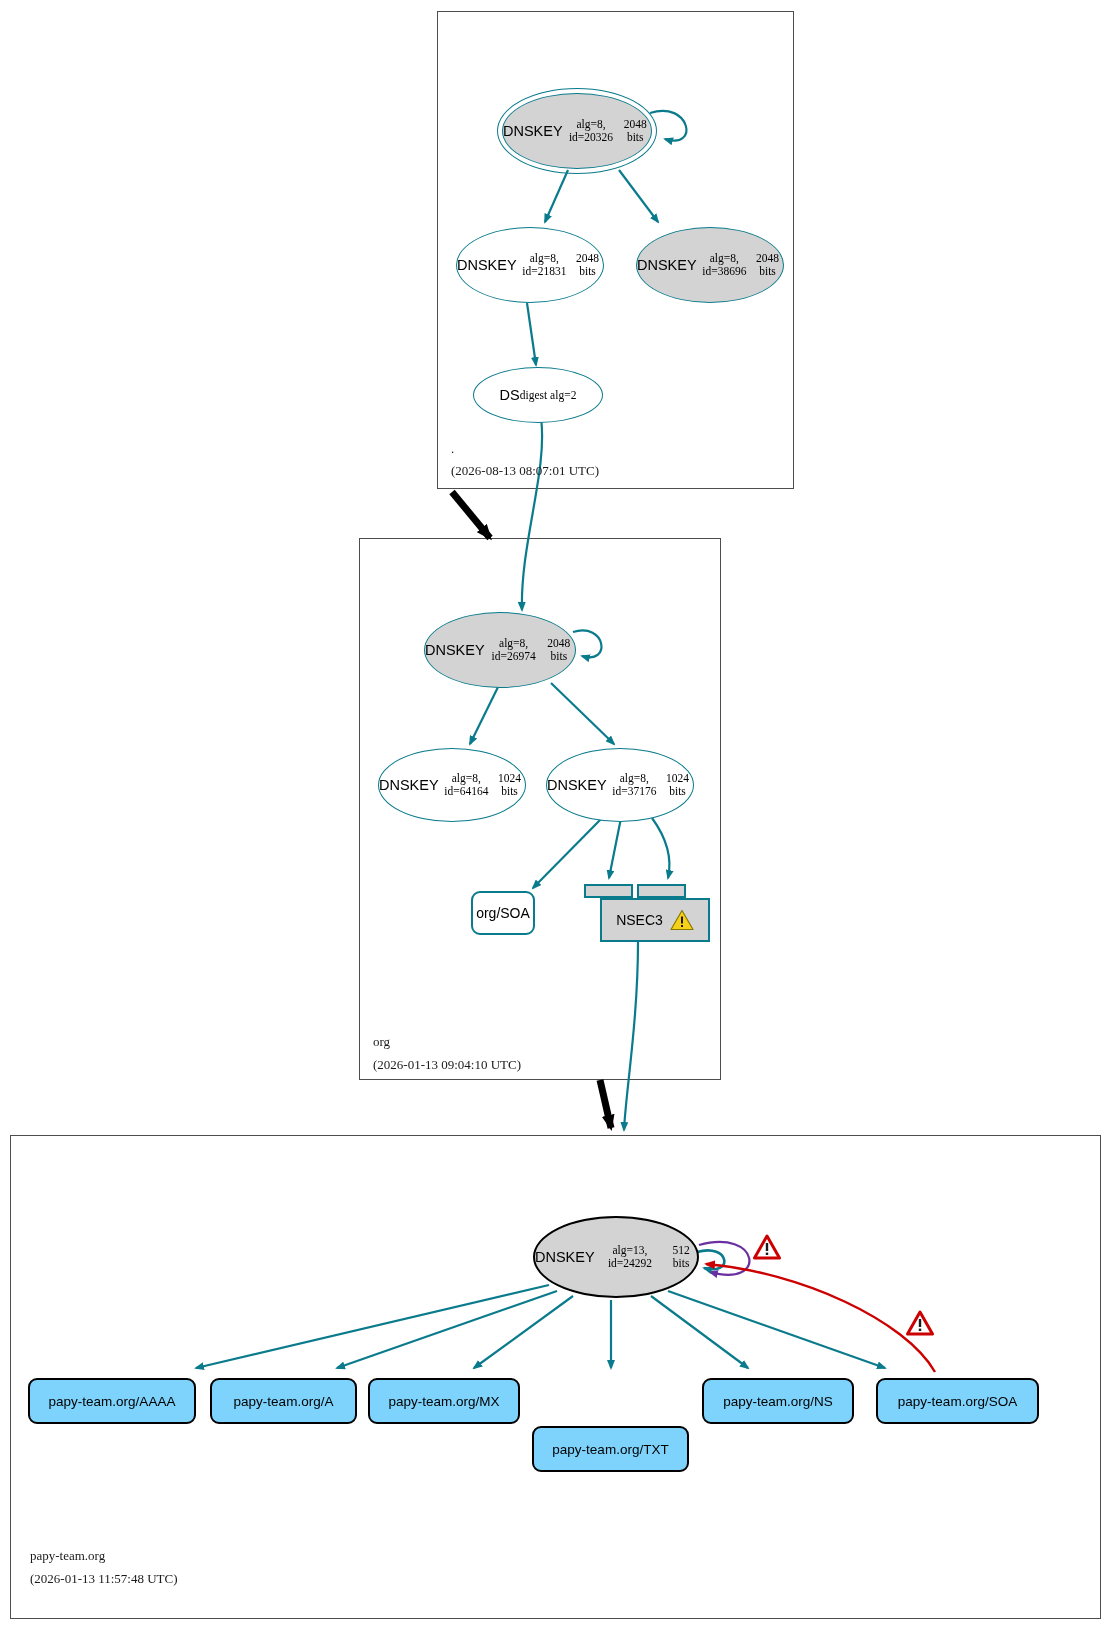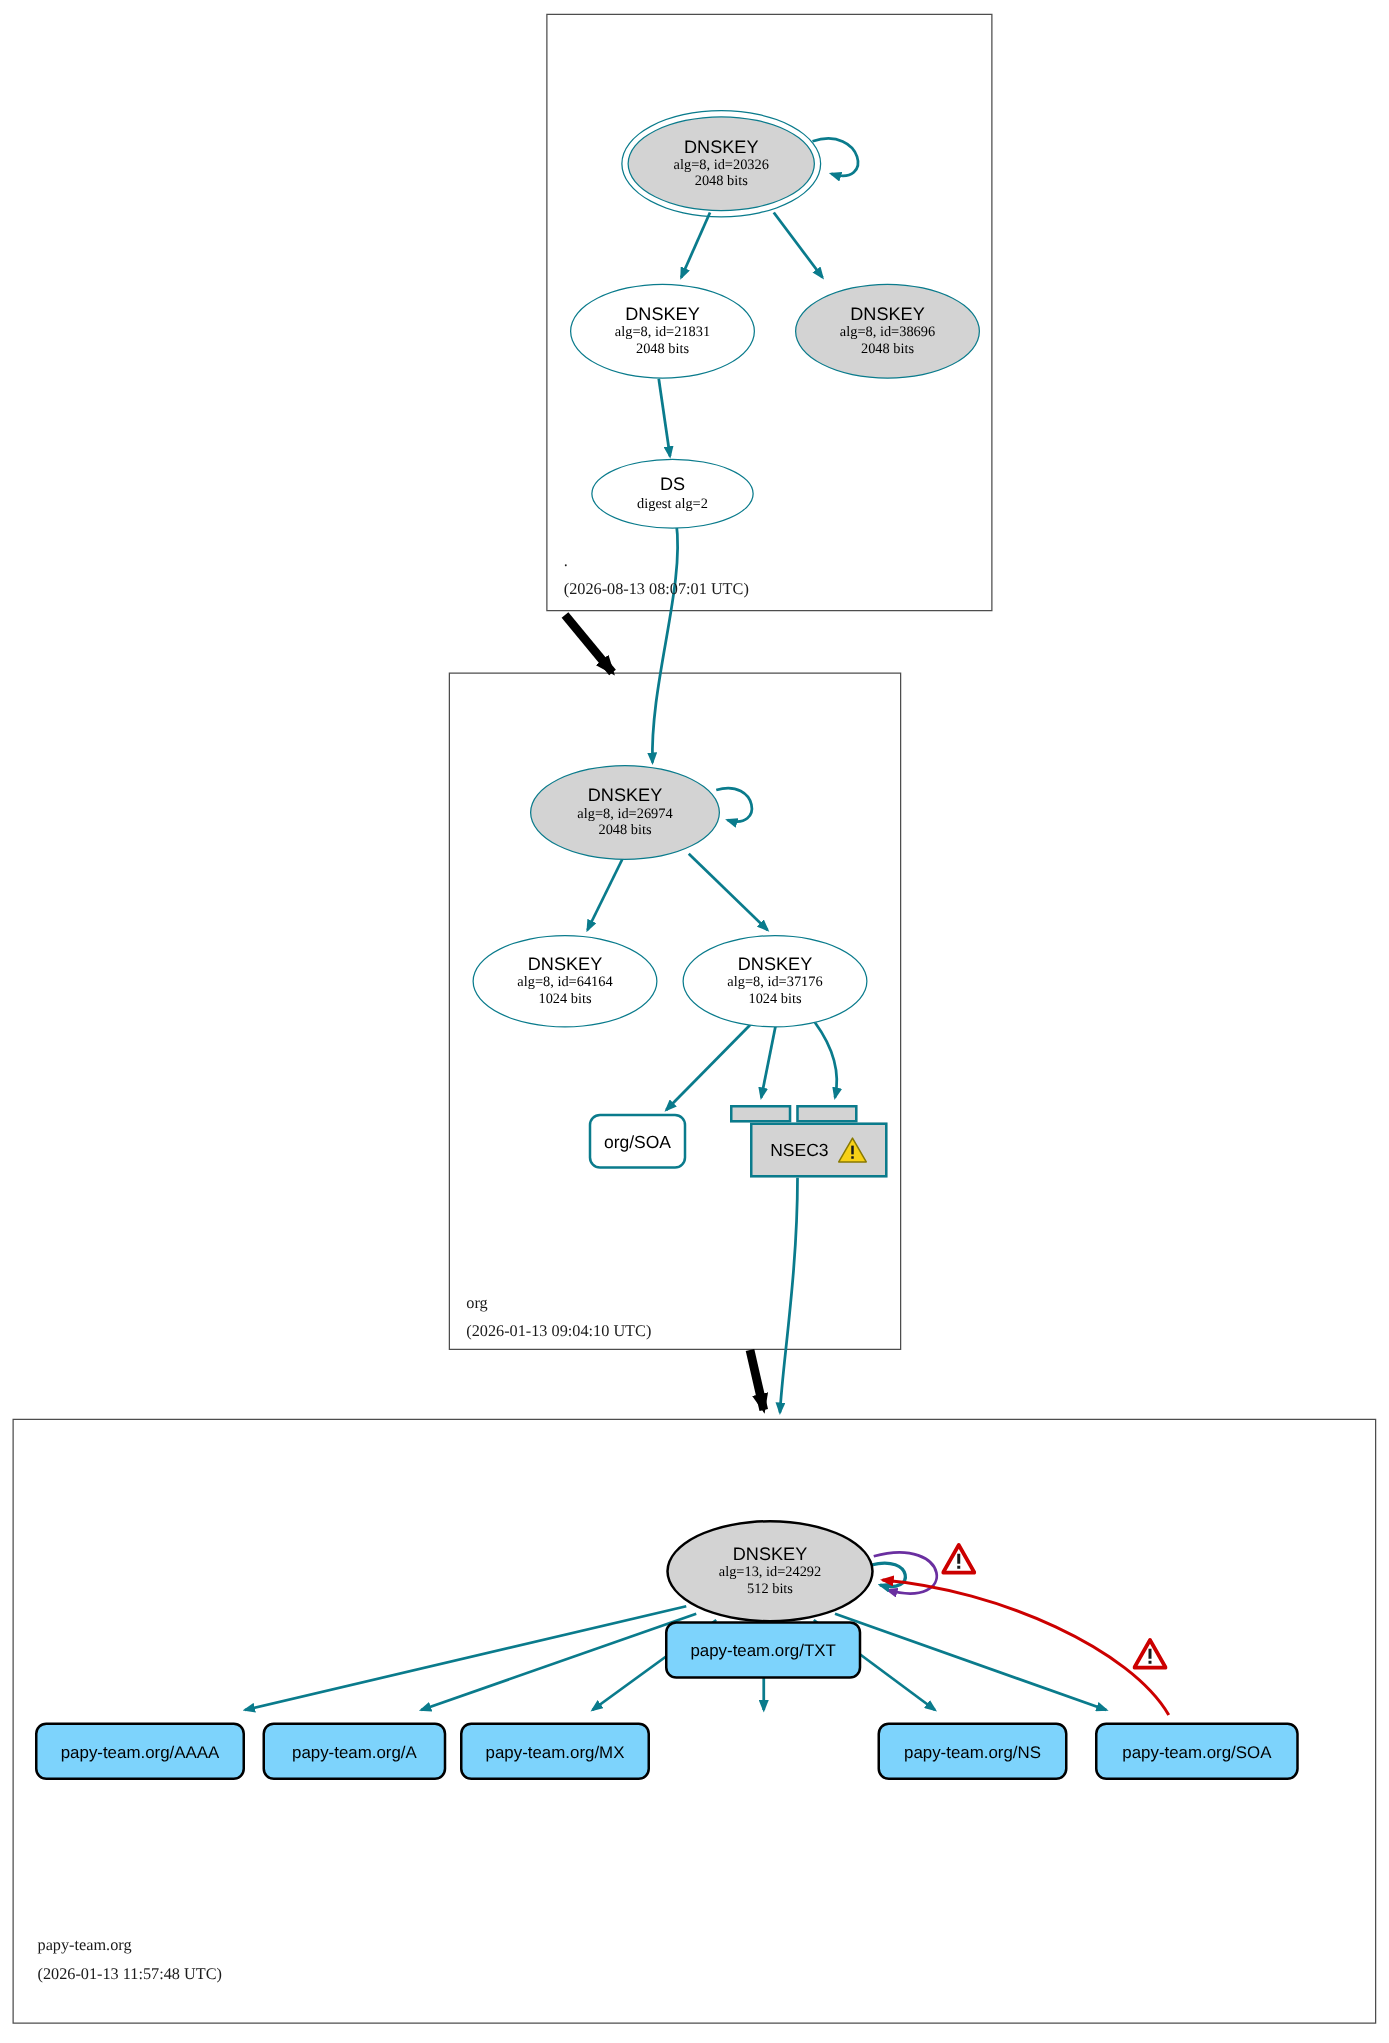--- a/index.html
+++ b/index.html
@@ -41,21 +41,21 @@
     position: absolute;
     font-family: "Liberation Serif", serif;
     font-size: 13px;
     color: #1a1a1a;
     white-space: nowrap;
   }
   .node {
     position: absolute;
     box-sizing: border-box;
     display: flex;
-    flex-direction: column;
+    flex-direction: row;
     align-items: center;
     justify-content: center;
     text-align: center;
     line-height: 1.12;
   }
   .ell {
     border-radius: 50%;
   }
   .ell-teal {
     border: 1.6px solid #0a7b8c;
@@ -256,21 +256,21 @@
     <div class="n-sub">alg=8, id=64164</div>
     <div class="n-sub">1024 bits</div>
   </div>
 
   <div class="node ell ell-teal fill-white" style="left:546px; top:748px; width:148px; height:74px;">
     <div class="n-title">DNSKEY</div>
     <div class="n-sub">alg=8, id=37176</div>
     <div class="n-sub">1024 bits</div>
   </div>
 
-  <div class="rrset" style="left:471px; top:891px; width:78px; height:44px;">
+  <div class="rrset" style="left:471px; top:891px; width:64px; height:44px;">
     <span>org/SOA</span>
   </div>
 
   <div class="nsec3-wrap" style="left:584px; top:884px; width:110px; height:58px;">
     <div class="nsec3-tabs">
       <div class="nsec3-tab"></div>
       <div class="nsec3-tab"></div>
     </div>
     <div class="nsec3-body">
       <span>NSEC3</span>
@@ -305,21 +305,21 @@
 
   <div class="leafrr" style="left:28px; top:1378px; width:168px; height:46px;">
     <span>papy-team.org/AAAA</span>
   </div>
   <div class="leafrr" style="left:210px; top:1378px; width:147px; height:46px;">
     <span>papy-team.org/A</span>
   </div>
   <div class="leafrr" style="left:368px; top:1378px; width:152px; height:46px;">
     <span>papy-team.org/MX</span>
   </div>
-  <div class="leafrr" style="left:532px; top:1297px; width:157px; height:46px;">
+  <div class="leafrr" style="left:532px; top:1426px; width:157px; height:46px;">
     <span>papy-team.org/TXT</span>
   </div>
   <div class="leafrr" style="left:702px; top:1378px; width:152px; height:46px;">
     <span>papy-team.org/NS</span>
   </div>
   <div class="leafrr" style="left:876px; top:1378px; width:163px; height:46px;">
     <span>papy-team.org/SOA</span>
   </div>
 
   <div class="zonelabel" style="left:30px; top:1548px;">papy-team.org</div>

